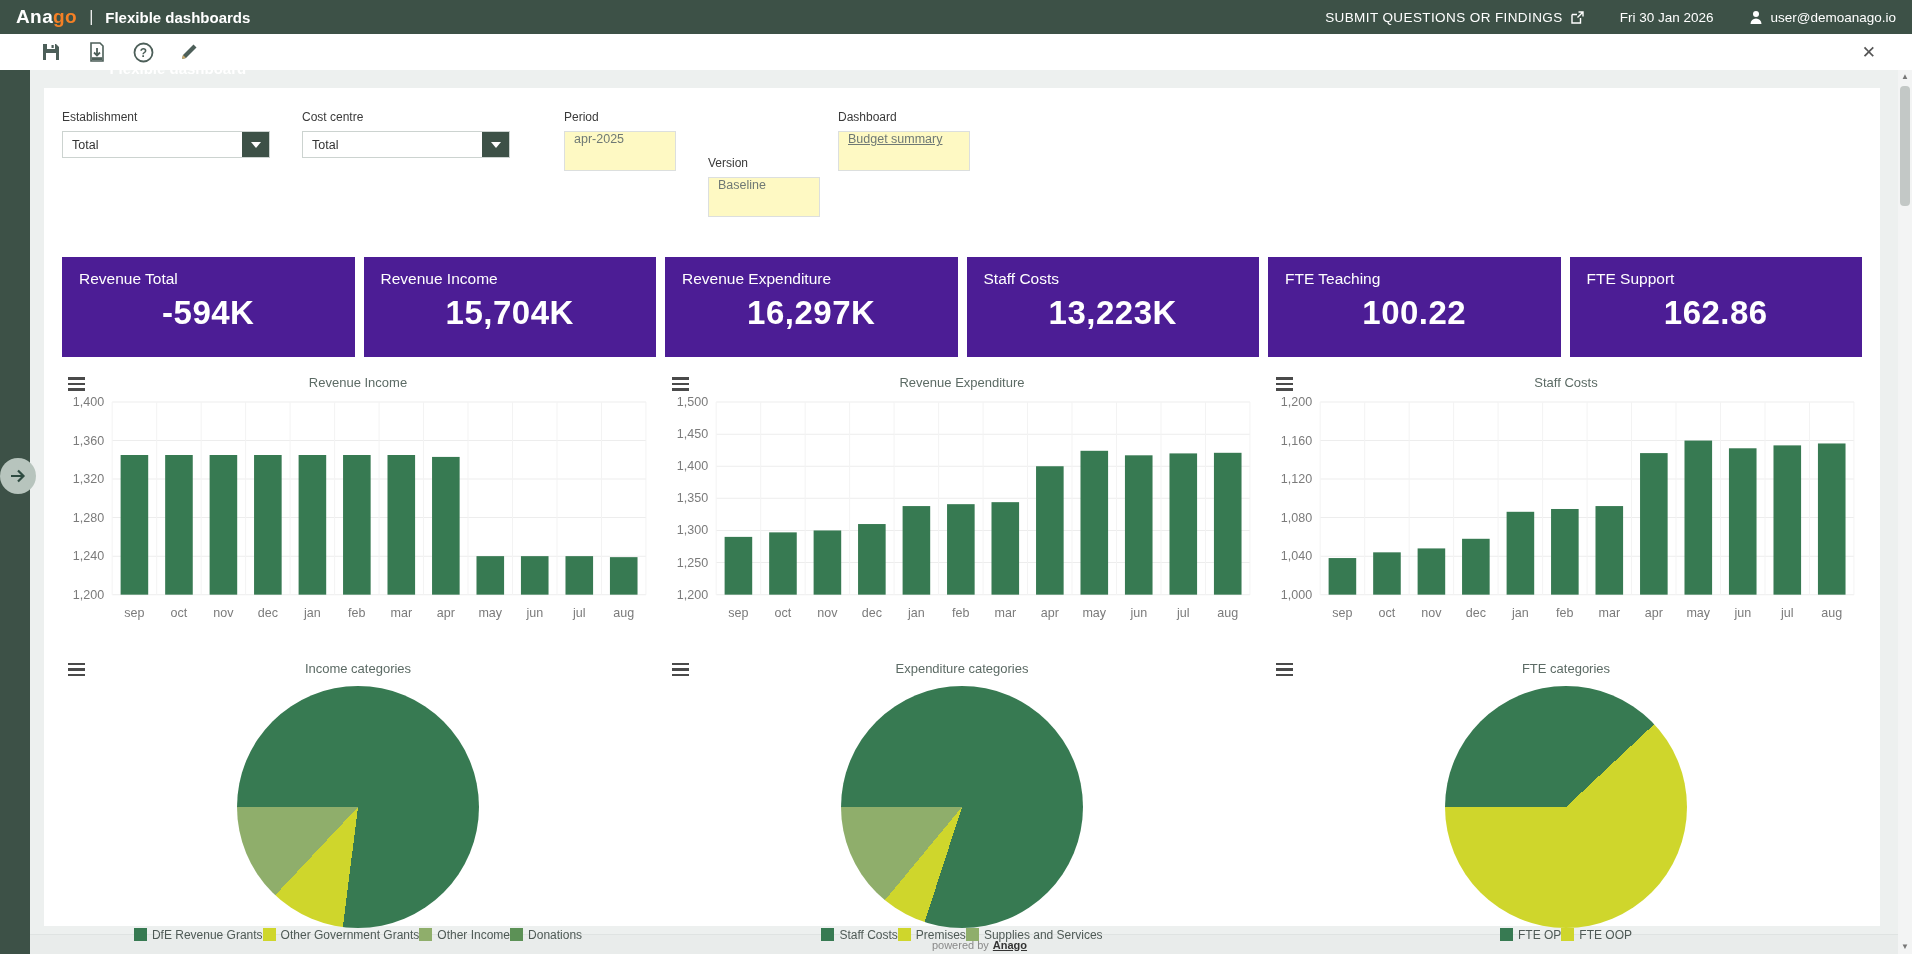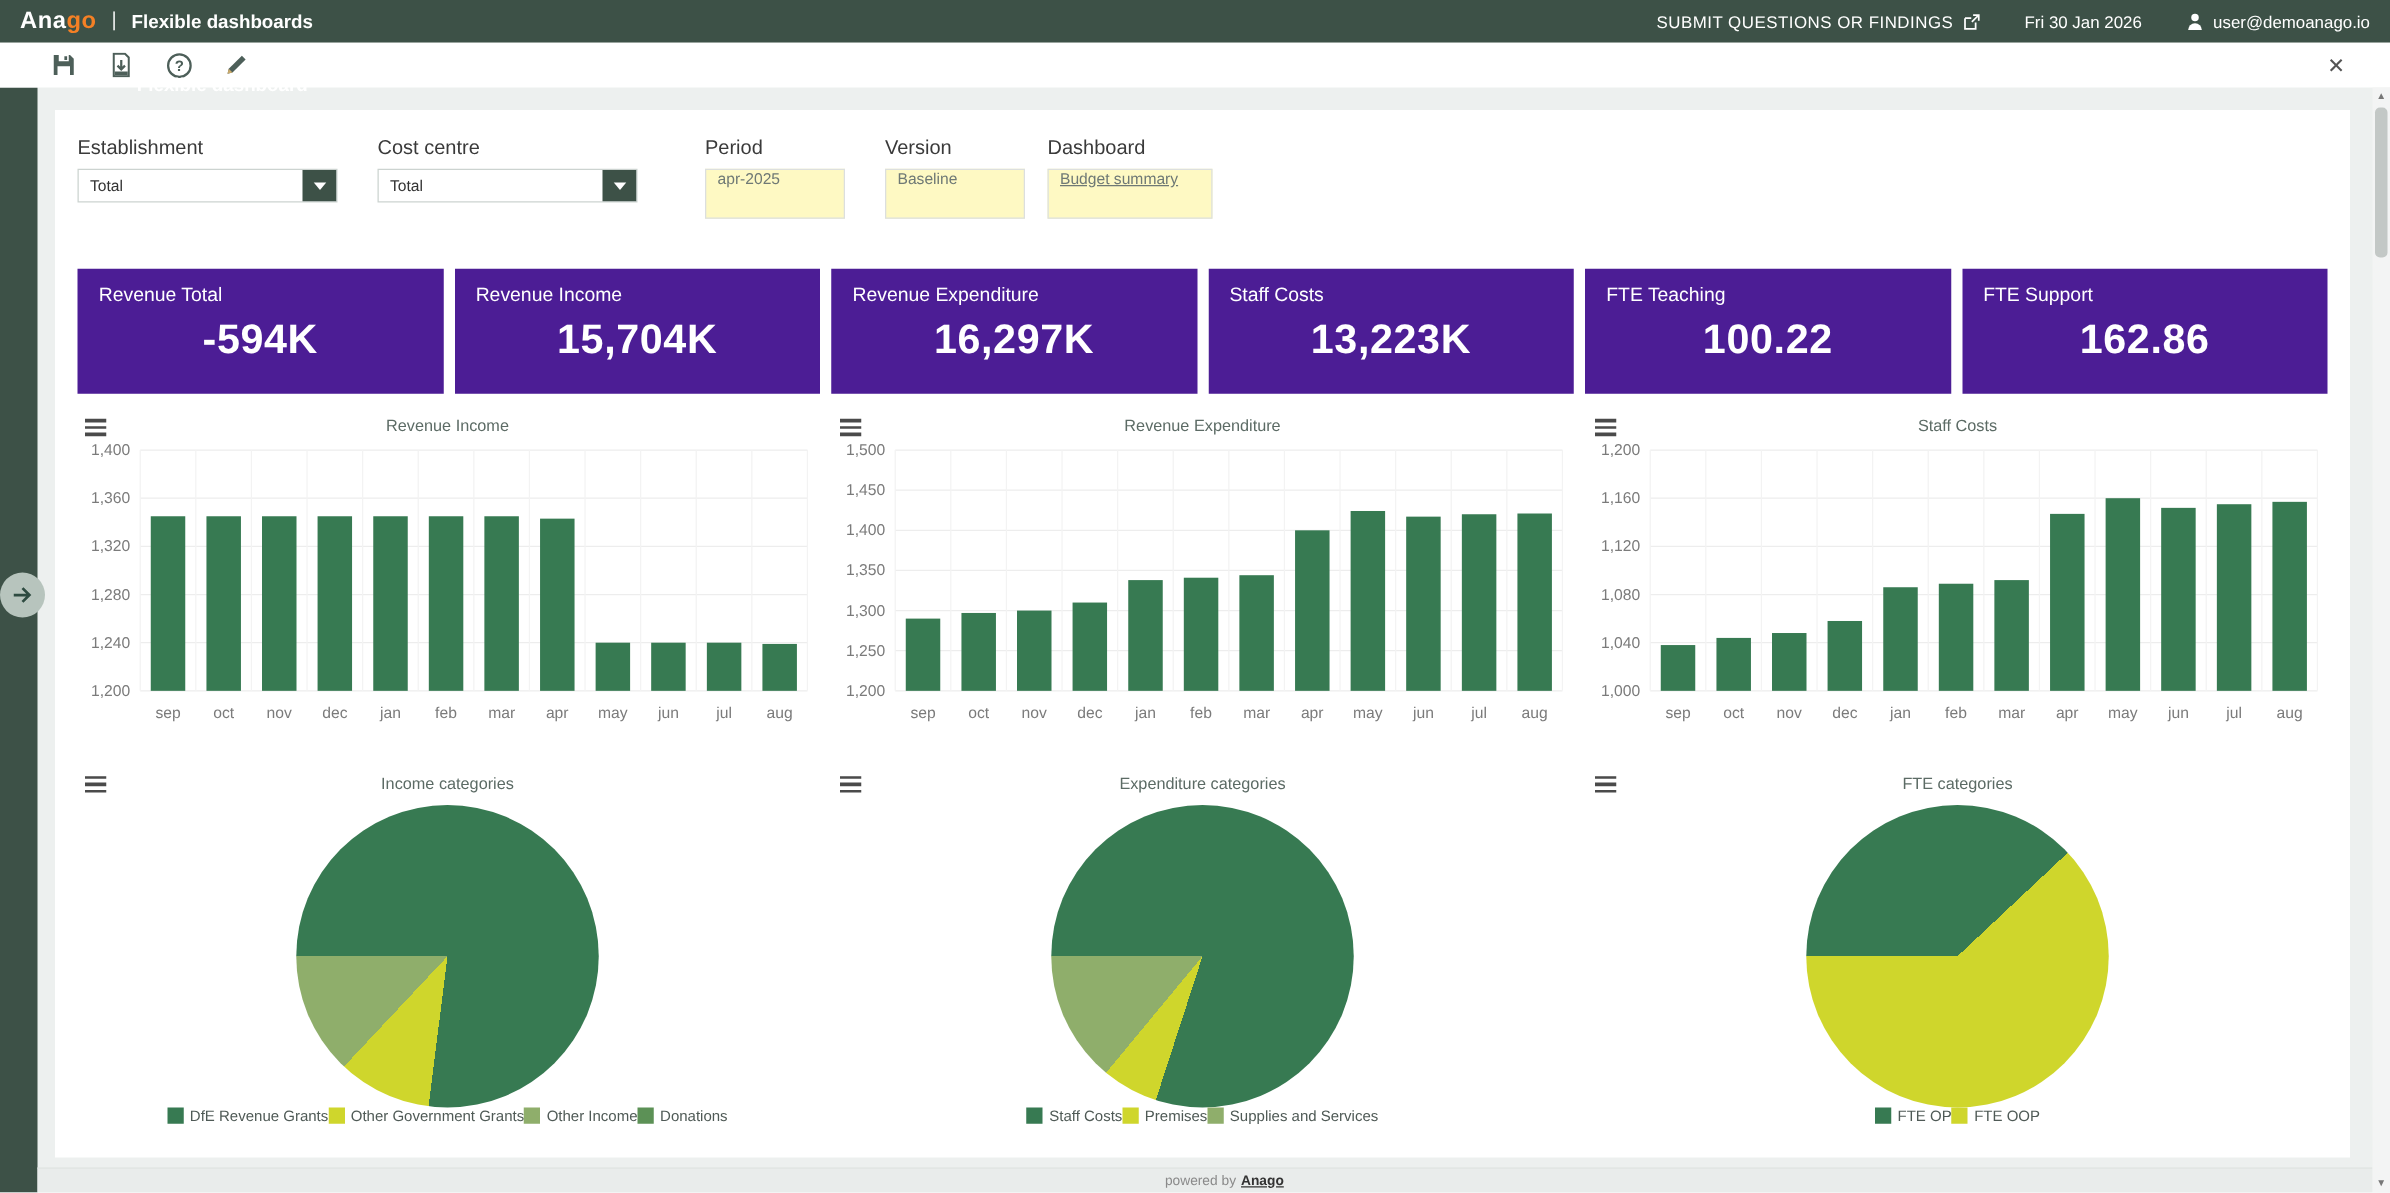--- a/index.html
+++ b/index.html
@@ -37,21 +37,21 @@
                 border-top:1px solid #dfe3e2; display:flex; align-items:center; justify-content:center;
                 padding-right:12px; font-size:11px; color:#8a8a8a; gap:4px;padding-left:43px; }
   .footer-bar b { color:#333; text-decoration:underline; cursor:pointer; }
 
   
   .panel { position:absolute; left:44px; top:88px; width:1836px; height:838px; background:#fff; padding:22px 18px 0 18px; }
 
   
   .filters { display:flex; align-items:flex-start; }
   .filter { margin-right:32px; }
-  .filter-label { font-size:16px; color:#3a3a3a; margin-bottom:7px; }
+  .filter-label { font-size:12px; color:#3a3a3a; margin-bottom:7px; }
   .dd { display:flex; width:208px; height:27px; border:1px solid #ccd3d0; background:#fff; cursor:pointer; }
   .dd-value { flex:1; font-size:12.5px; color:#333; padding:6px 9px; }
   .dd-btn { width:27px; background:#3d5147; display:flex; align-items:center; justify-content:center; }
   .dd-caret { width:0; height:0; border-left:5px solid transparent; border-right:5px solid transparent; border-top:6px solid #fff; }
   .input-disabled { height:40px; background:#fef9c3; border:1px solid #dcdfde; color:#6f7975;
                     font-size:12.5px; padding:0 9px; }
   .w-period { width:112px; } .w-version { width:112px; } .w-dashboard { width:132px;text-decoration:underline; }
 
   
   .kpi-row { display:flex; gap:9px; margin-top:40px; }
@@ -175,21 +175,21 @@
         <span class="dd-value">Total</span>
         <span class="dd-btn">
             <span class="dd-caret"></span>
           </span>
       </div>
     </div>
     <div class="filter" style="margin-left:22px;">
       <div class="filter-label">Period</div>
       <div class="input-disabled w-period">apr-2025</div>
     </div>
-    <div class="filter" style="margin-right:18px;">
+    <div class="filter" style="margin-right:18px;margin-top:46px;">
       <div class="filter-label">Version</div>
       <div class="input-disabled w-version">Baseline</div>
     </div>
     <div class="filter">
       <div class="filter-label">Dashboard</div>
       <div class="input-disabled w-dashboard">Budget summary</div>
     </div>
   </div>
 
   <div class="kpi-row">

